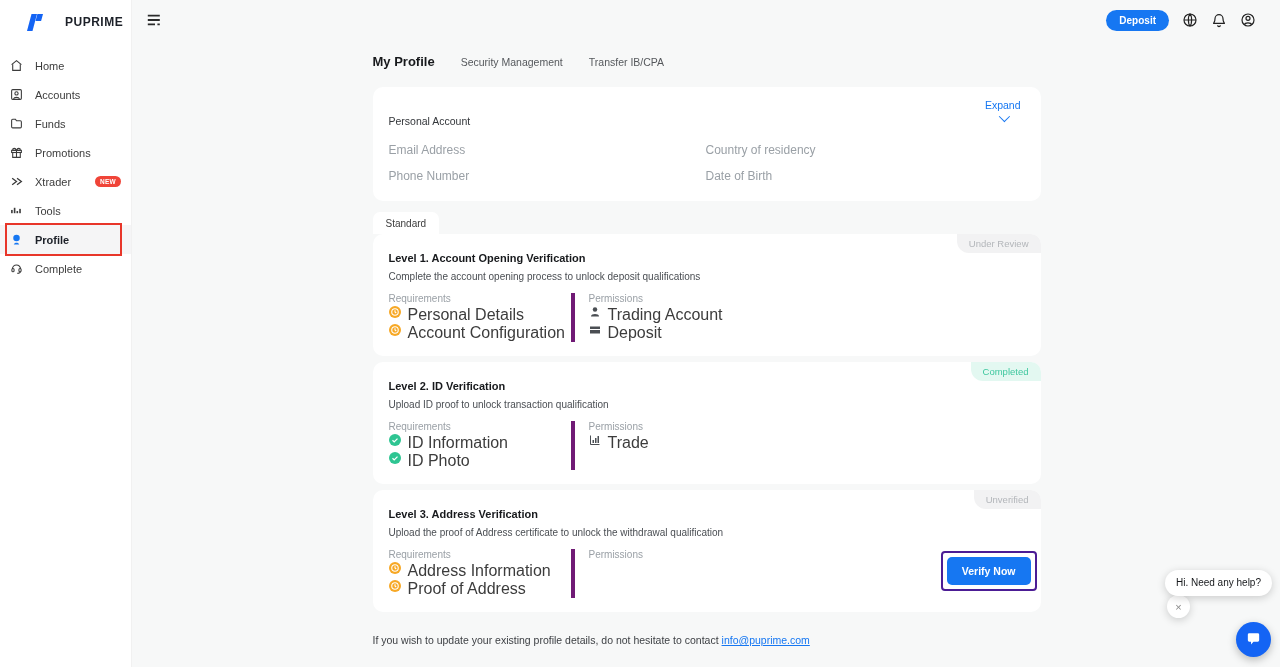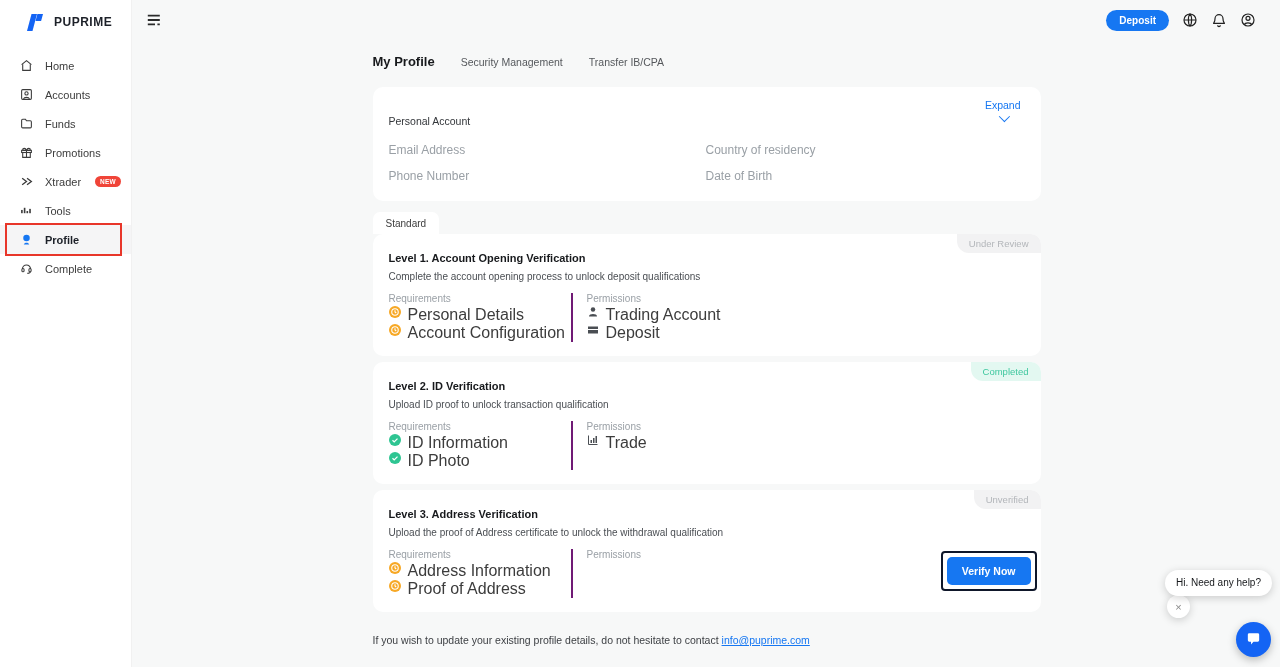--- a/index.html
+++ b/index.html
@@ -1,25 +1,25 @@
 <!DOCTYPE html>
 <html><head>
 <meta charset="utf-8">
 <style>
   * { margin:0; padding:0; box-sizing:border-box; }
   html,body { width:1280px; height:667px; overflow:hidden; }
   body { background:#f7f8f8; font-family:"Liberation Sans", sans-serif; color:#333; position:relative; }
 
   
   .sidebar { position:absolute; left:0; top:0; bottom:0; width:132px; background:#fff; border-right:1px solid #f1f1f1; z-index:5; }
-  .logo { display:flex; align-items:center; gap:8px; padding:12px 0 0 26px; }
+  .logo { display:flex; align-items:center; gap:19px; padding:12px 0 0 26px; }
   .logo-mark { width:20px; height:19px; }
   .logo-text { font-size:12px; font-weight:bold; letter-spacing:.5px; color:#1d2129; }
   .menu { margin-top:20px; }
-  .menu-item { position:relative; display:flex; align-items:center; gap:12px; height:29px; padding-left:20px; font-size:11px; color:#3c3c3c; cursor:pointer; }
+  .menu-item { position:relative; display:flex; align-items:center; gap:12px; height:29px; padding-left:10px; font-size:11px; color:#3c3c3c; cursor:pointer; }
   .menu-item .mi { width:13px; height:13px; color:#3c3c3c; flex:0 0 13px; }
   .menu-item.active { background:#f5f5f6; font-weight:bold; color:#1d2129; }
   .annotation-profile { position:absolute; left:5px; right:9px; top:-2px; bottom:-2px; border:2px solid #e8362a; pointer-events:none; }
   .new-badge { margin-left:auto; margin-right:10px; background:#f04438; color:#fff; font-size:6.5px; font-weight:bold; padding:2px 5px; border-radius:7px; letter-spacing:.3px; }
 
   
   .main { margin-left:133px; height:100%; }
   .header { height:40px; display:flex; align-items:center; justify-content:space-between; padding:0 24px 0 14px; }
   .hamburger { width:16px; height:14px; cursor:pointer; color:#2a2a2a; }
   .header-right { display:flex; align-items:center; gap:13px; }
@@ -43,27 +43,27 @@
 
   .level { position:relative; background:#fff; border-radius:10px; margin-bottom:6px; padding:18px 16px 14px; min-height:105px; }
   .level:first-of-type { border-top-left-radius:0; }
   .badge { position:absolute; top:0; right:0; font-size:9.5px; padding:4px 12px; border-radius:0 10px 0 12px; }
   .badge.gray { background:#f2f2f3; color:#b3b6ba; }
   .badge.teal { background:#e3f8f1; color:#3fc79f; }
   .level h3 { font-size:11px; font-weight:bold; color:#17191c; }
   .desc { font-size:10px; color:#4a4e53; margin-top:7px; }
   .cols { display:flex; margin-top:11px; }
   .col-left { width:182px; }
-  .col-right { flex:1; border-left:2px solid #701a75; padding-left:14px; }
+  .col-right { flex:1; border-left:4px solid #701a75; padding-left:14px; }
   .col-label { font-size:10px; color:#9aa0a6; margin-bottom:2px; }
   .item { display:flex; gap:7px; font-size:16px; color:#3c3c3c; }
   .sticon { width:12px; height:12px; flex:0 0 12px; }
   .picon { width:12px; height:12px; flex:0 0 12px; color:#4a4e53; }
 
-  .verify-annotation { position:absolute; right:4px; top:61px; border:2px solid #0f172a; border-radius:4px; padding:4px; background:#fff; }
+  .verify-annotation { position:absolute; right:4px; top:61px; border:2px solid #4c1d95; border-radius:4px; padding:4px; background:#fff; }
   .verify-btn { background:#1677f2; color:#fff; border:none; font-size:10.5px; font-weight:bold; padding:8px 15px; border-radius:5px; cursor:pointer; font-family:inherit; }
 
   .footer-note { margin-top:22px; font-size:10.5px; color:#3c3f43; }
   .footer-note a { color:#1677f2; text-decoration:underline; cursor:pointer; }
 
   
   .chat-close { position:absolute; right:90px; top:595px; width:23px; height:23px; background:#fff; border-radius:50%; box-shadow:0 2px 8px rgba(0,0,0,.18); display:flex; align-items:center; justify-content:center; font-size:11px; color:#888; cursor:pointer; z-index:6; }
   .chat-tooltip { position:absolute; right:8px; top:570px; height:26px; line-height:26px; background:#fff; border-radius:13px; padding:0 11px; font-size:10px; color:#17191c; box-shadow:0 2px 8px rgba(0,0,0,.18); z-index:6; }
   .chat-fab { position:absolute; right:9px; top:622px; width:35px; height:35px; background:#1464f4; border-radius:50%; display:flex; align-items:center; justify-content:center; box-shadow:0 3px 8px rgba(0,0,0,.25); cursor:pointer; z-index:6; }
   .chat-fab svg { width:17px; height:17px; }

